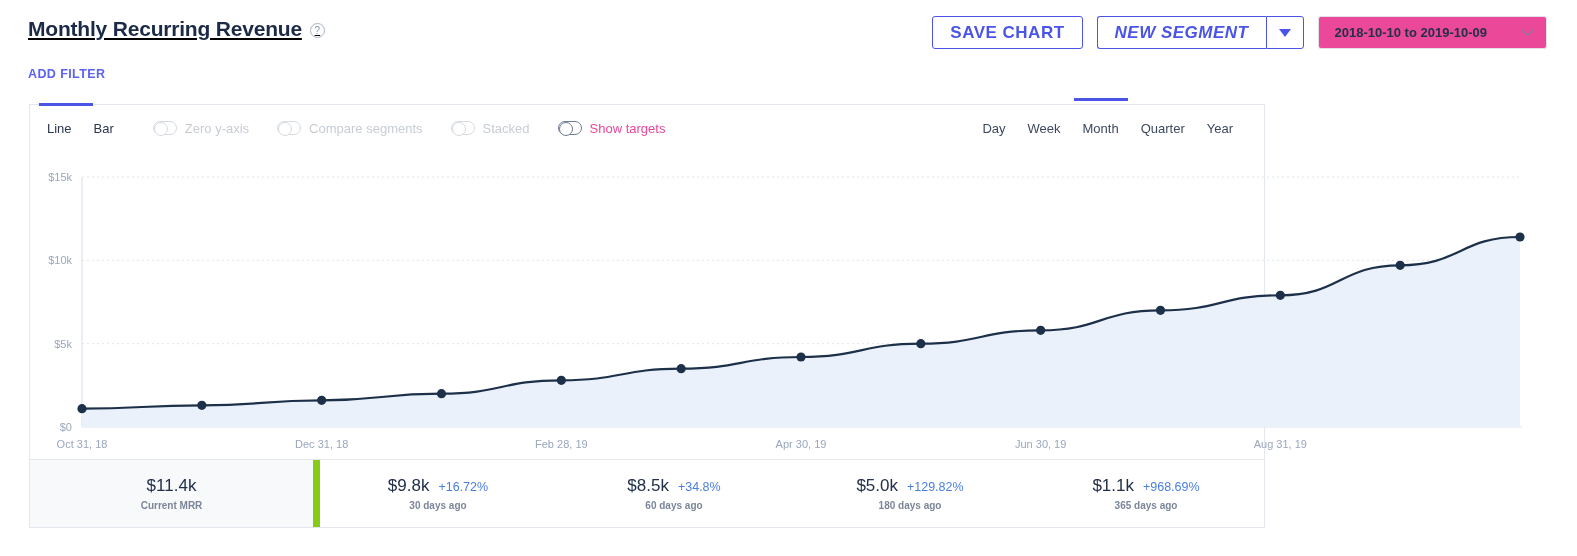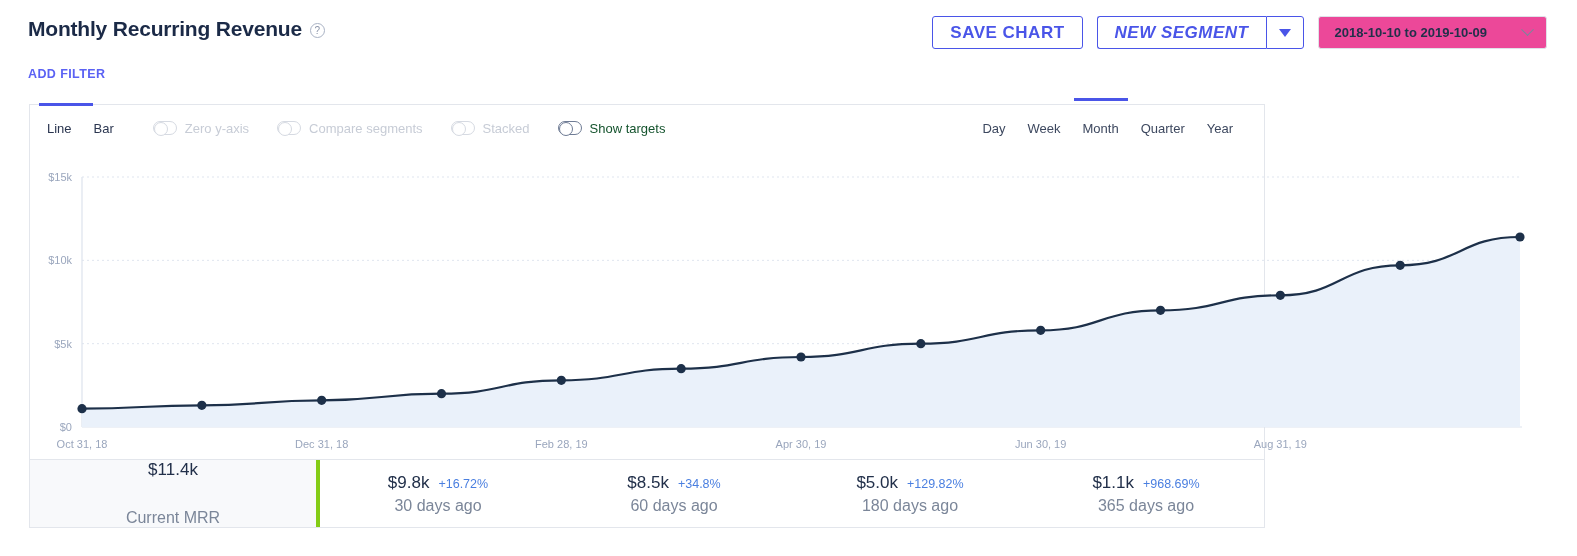--- a/index.html
+++ b/index.html
@@ -11,21 +11,21 @@
     overflow: hidden;
   }
   .page { position: relative; width: 1577px; height: 556px; background:#fff; }
 
   
   .header {
     position: absolute; left: 0; top: 0; width: 1577px; height: 60px;
   }
   .title-wrap {
     position: absolute; left: 28px; top: 17px;
-    display: flex; align-items: center; gap: 8px;
+    display: flex; align-items: center; gap: 8px; text-decoration: underline;
   }
   .page-title {
     font-size: 21px; font-weight: bold; color: #1b2a47;
     letter-spacing: -0.2px; white-space: nowrap;
   }
   .help-icon {
     width: 15px; height: 15px; border-radius: 50%;
     border: 1.3px solid #a9b2c4; color: #8b94a8;
     font-size: 10px; line-height: 13px; text-align: center;
     display: inline-block; margin-top: 3px;
@@ -106,21 +106,21 @@
     flex: none;
   }
   .toggle::after {
     content: ""; position: absolute; left: 0px; top: -0.4px;
     width: 12px; height: 12px; border-radius: 50%;
     border: 1.4px solid #d6dae2; background: #fff;
   }
   .toggle.on { border-color: #6f7c95; }
   .toggle.on::after { border-color: #6f7c95; }
   .toggle-label { font-size: 13px; color: #c7ccd6; }
-  .toggle-label.on { color: #14532d; }
+  .toggle-label.on { color: #ec4899; }
 
   .controls-right {
     margin-left: auto; display: flex; align-items: center;
     padding-right: 20px; position: relative;
   }
   .gran {
     font-size: 13px; color: #3d485f; padding: 0 11px; cursor: pointer;
     position: relative; white-space: nowrap;
   }
   .gran.active::before {
@@ -141,27 +141,27 @@
   
   .stats {
     position: absolute; left: 0; bottom: 0; width: 100%; height: 68px;
     border-top: 1px solid #e3e6ec; display: flex;
   }
   .stat-cell {
     display: flex; flex-direction: column; align-items: center;
     justify-content: center; gap: 4px;
   }
   .stat-cell.current {
-    width: 290px; background: #f8f9fb; border-right: 4px solid #84cc16; justify-content: space-between;
+    width: 290px; background: #f8f9fb; border-right: 7px solid #84cc16;
   }
   .stat-cell.rest { flex: 1; }
   .stat-top { display: flex; align-items: baseline; gap: 9px; }
   .stat-value { font-size: 17px; color: #22304a; }
   .stat-delta { font-size: 12.5px; color: #4a7fe0; }
-  .stat-label { font-size: 16px; color: #7b8699; }
+  .stat-label { font-size: 10px; color: #7b8699; font-weight: bold; }
 </style>
 </head>
 <body>
 
 <div class="page">
 
   <div class="header">
     <div class="title-wrap">
       <span class="page-title">Monthly Recurring Revenue</span>
       <span class="help-icon">?</span>

